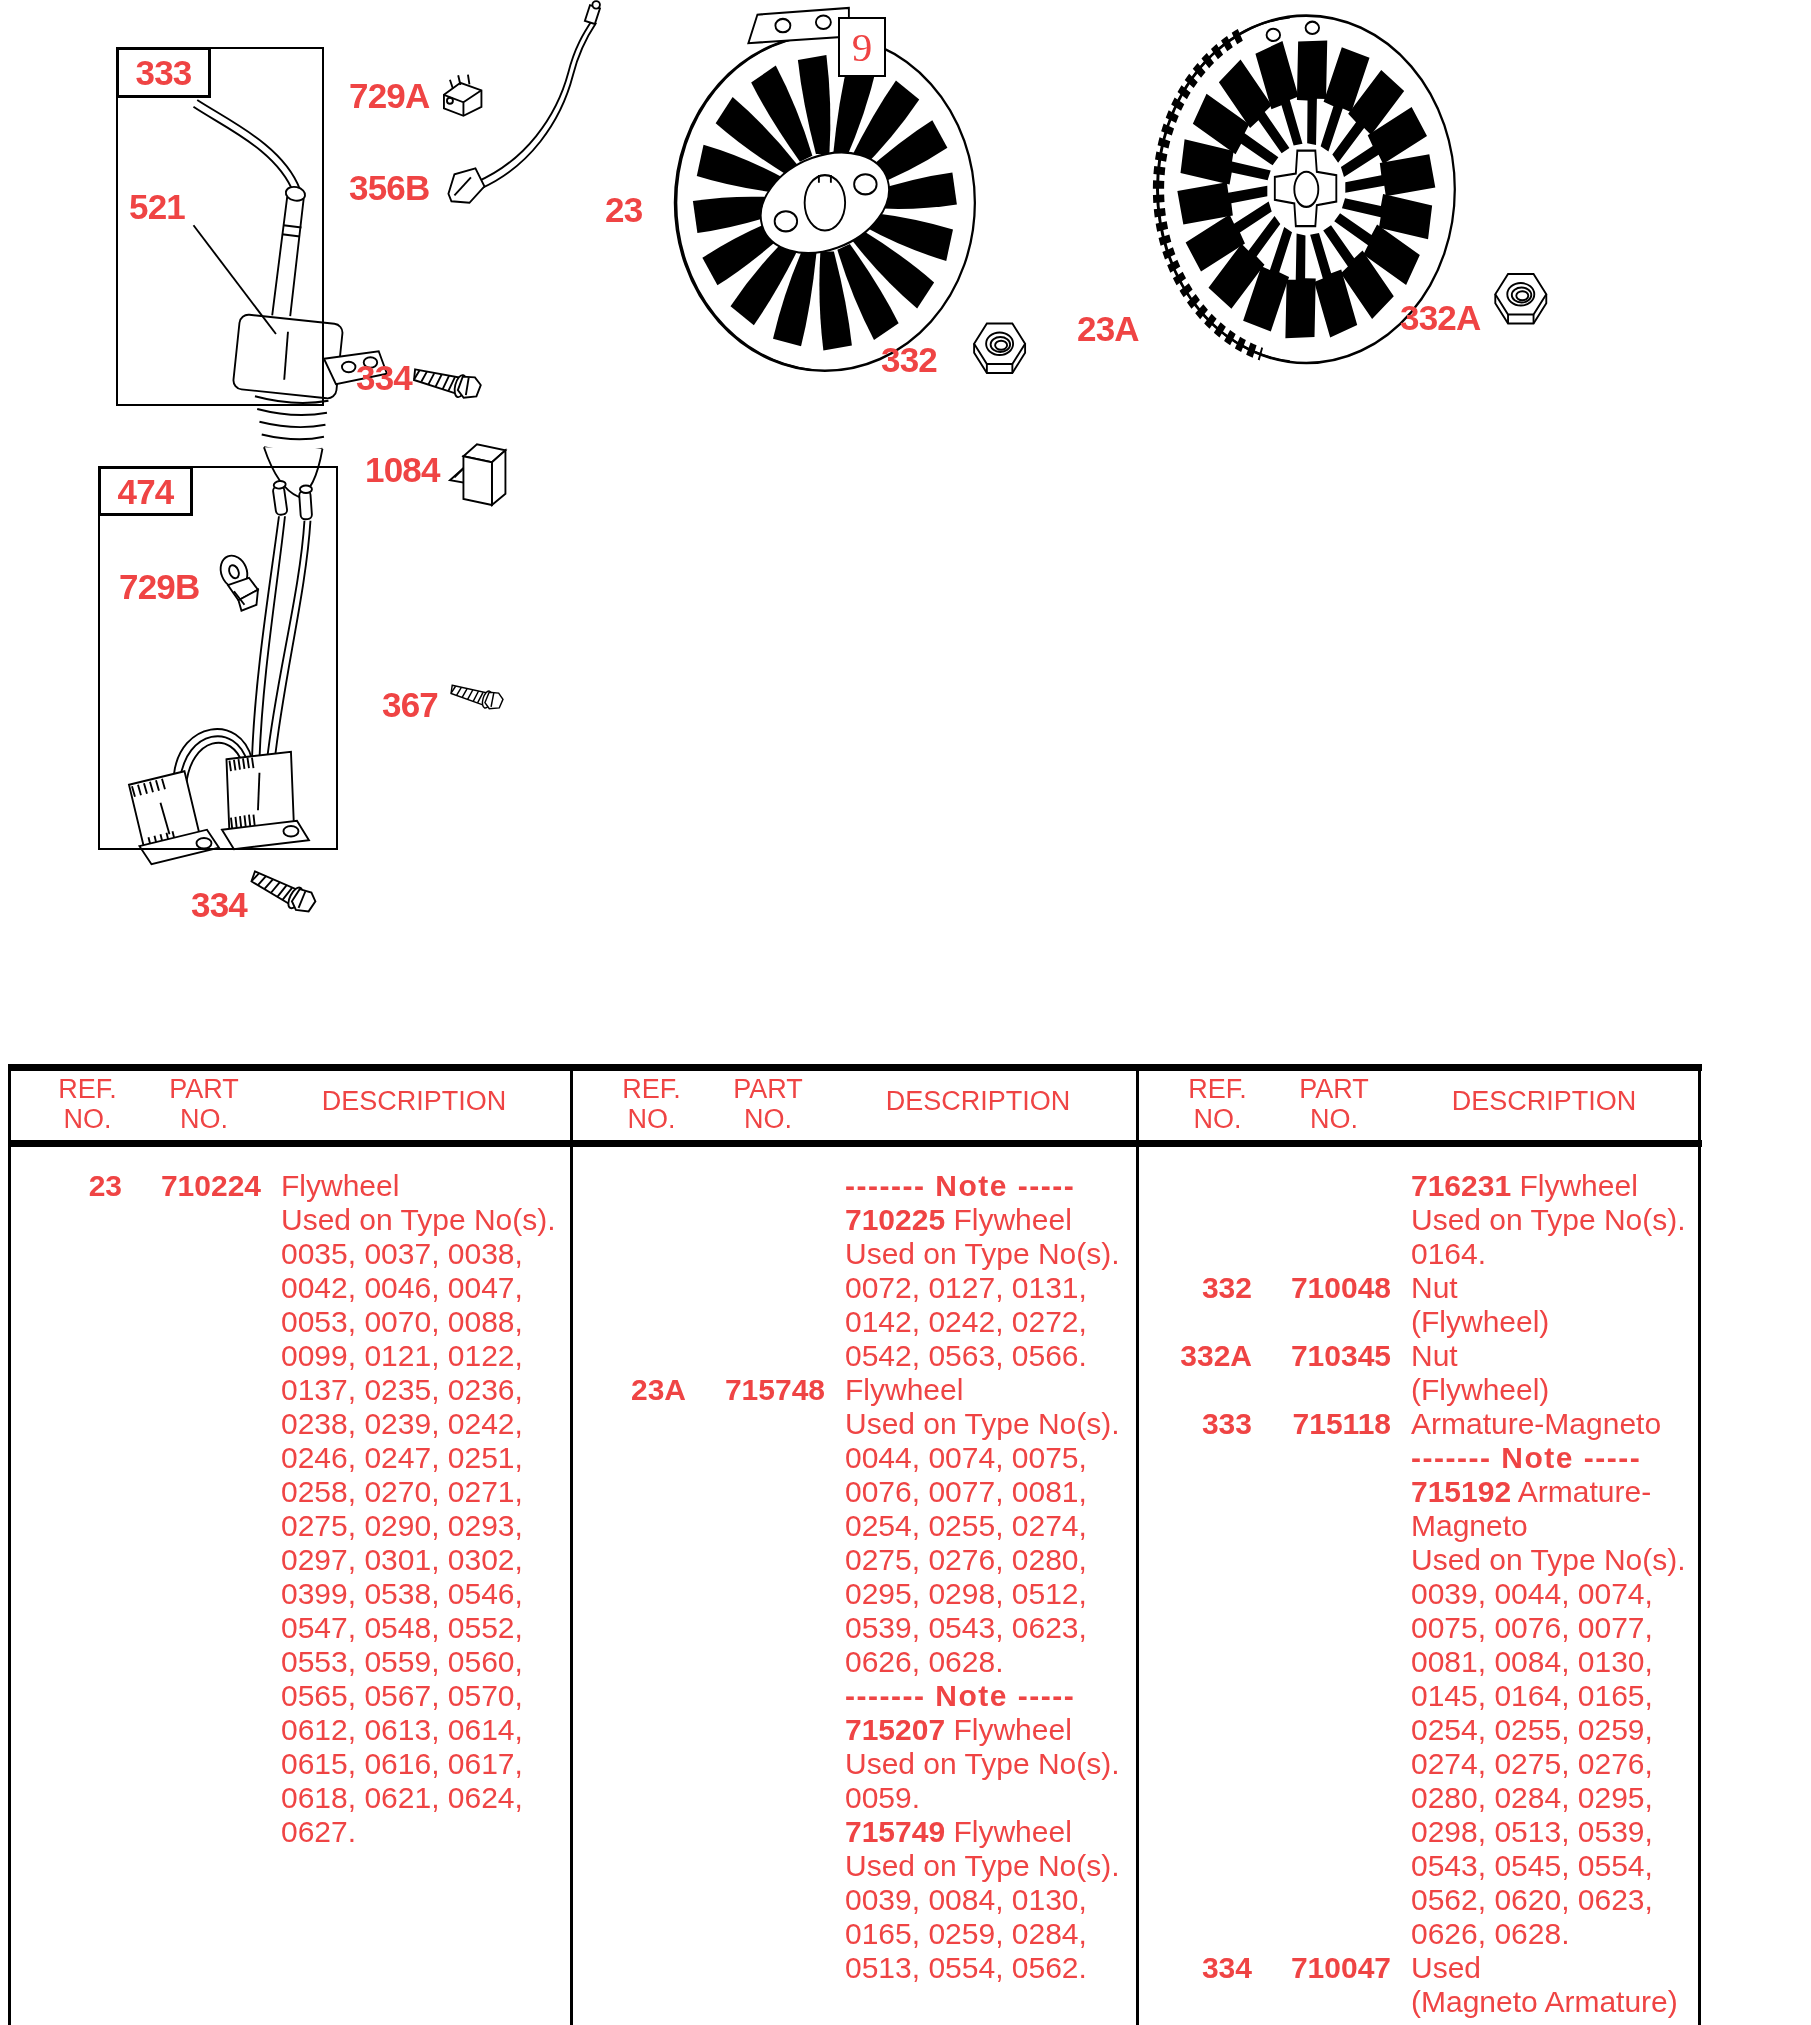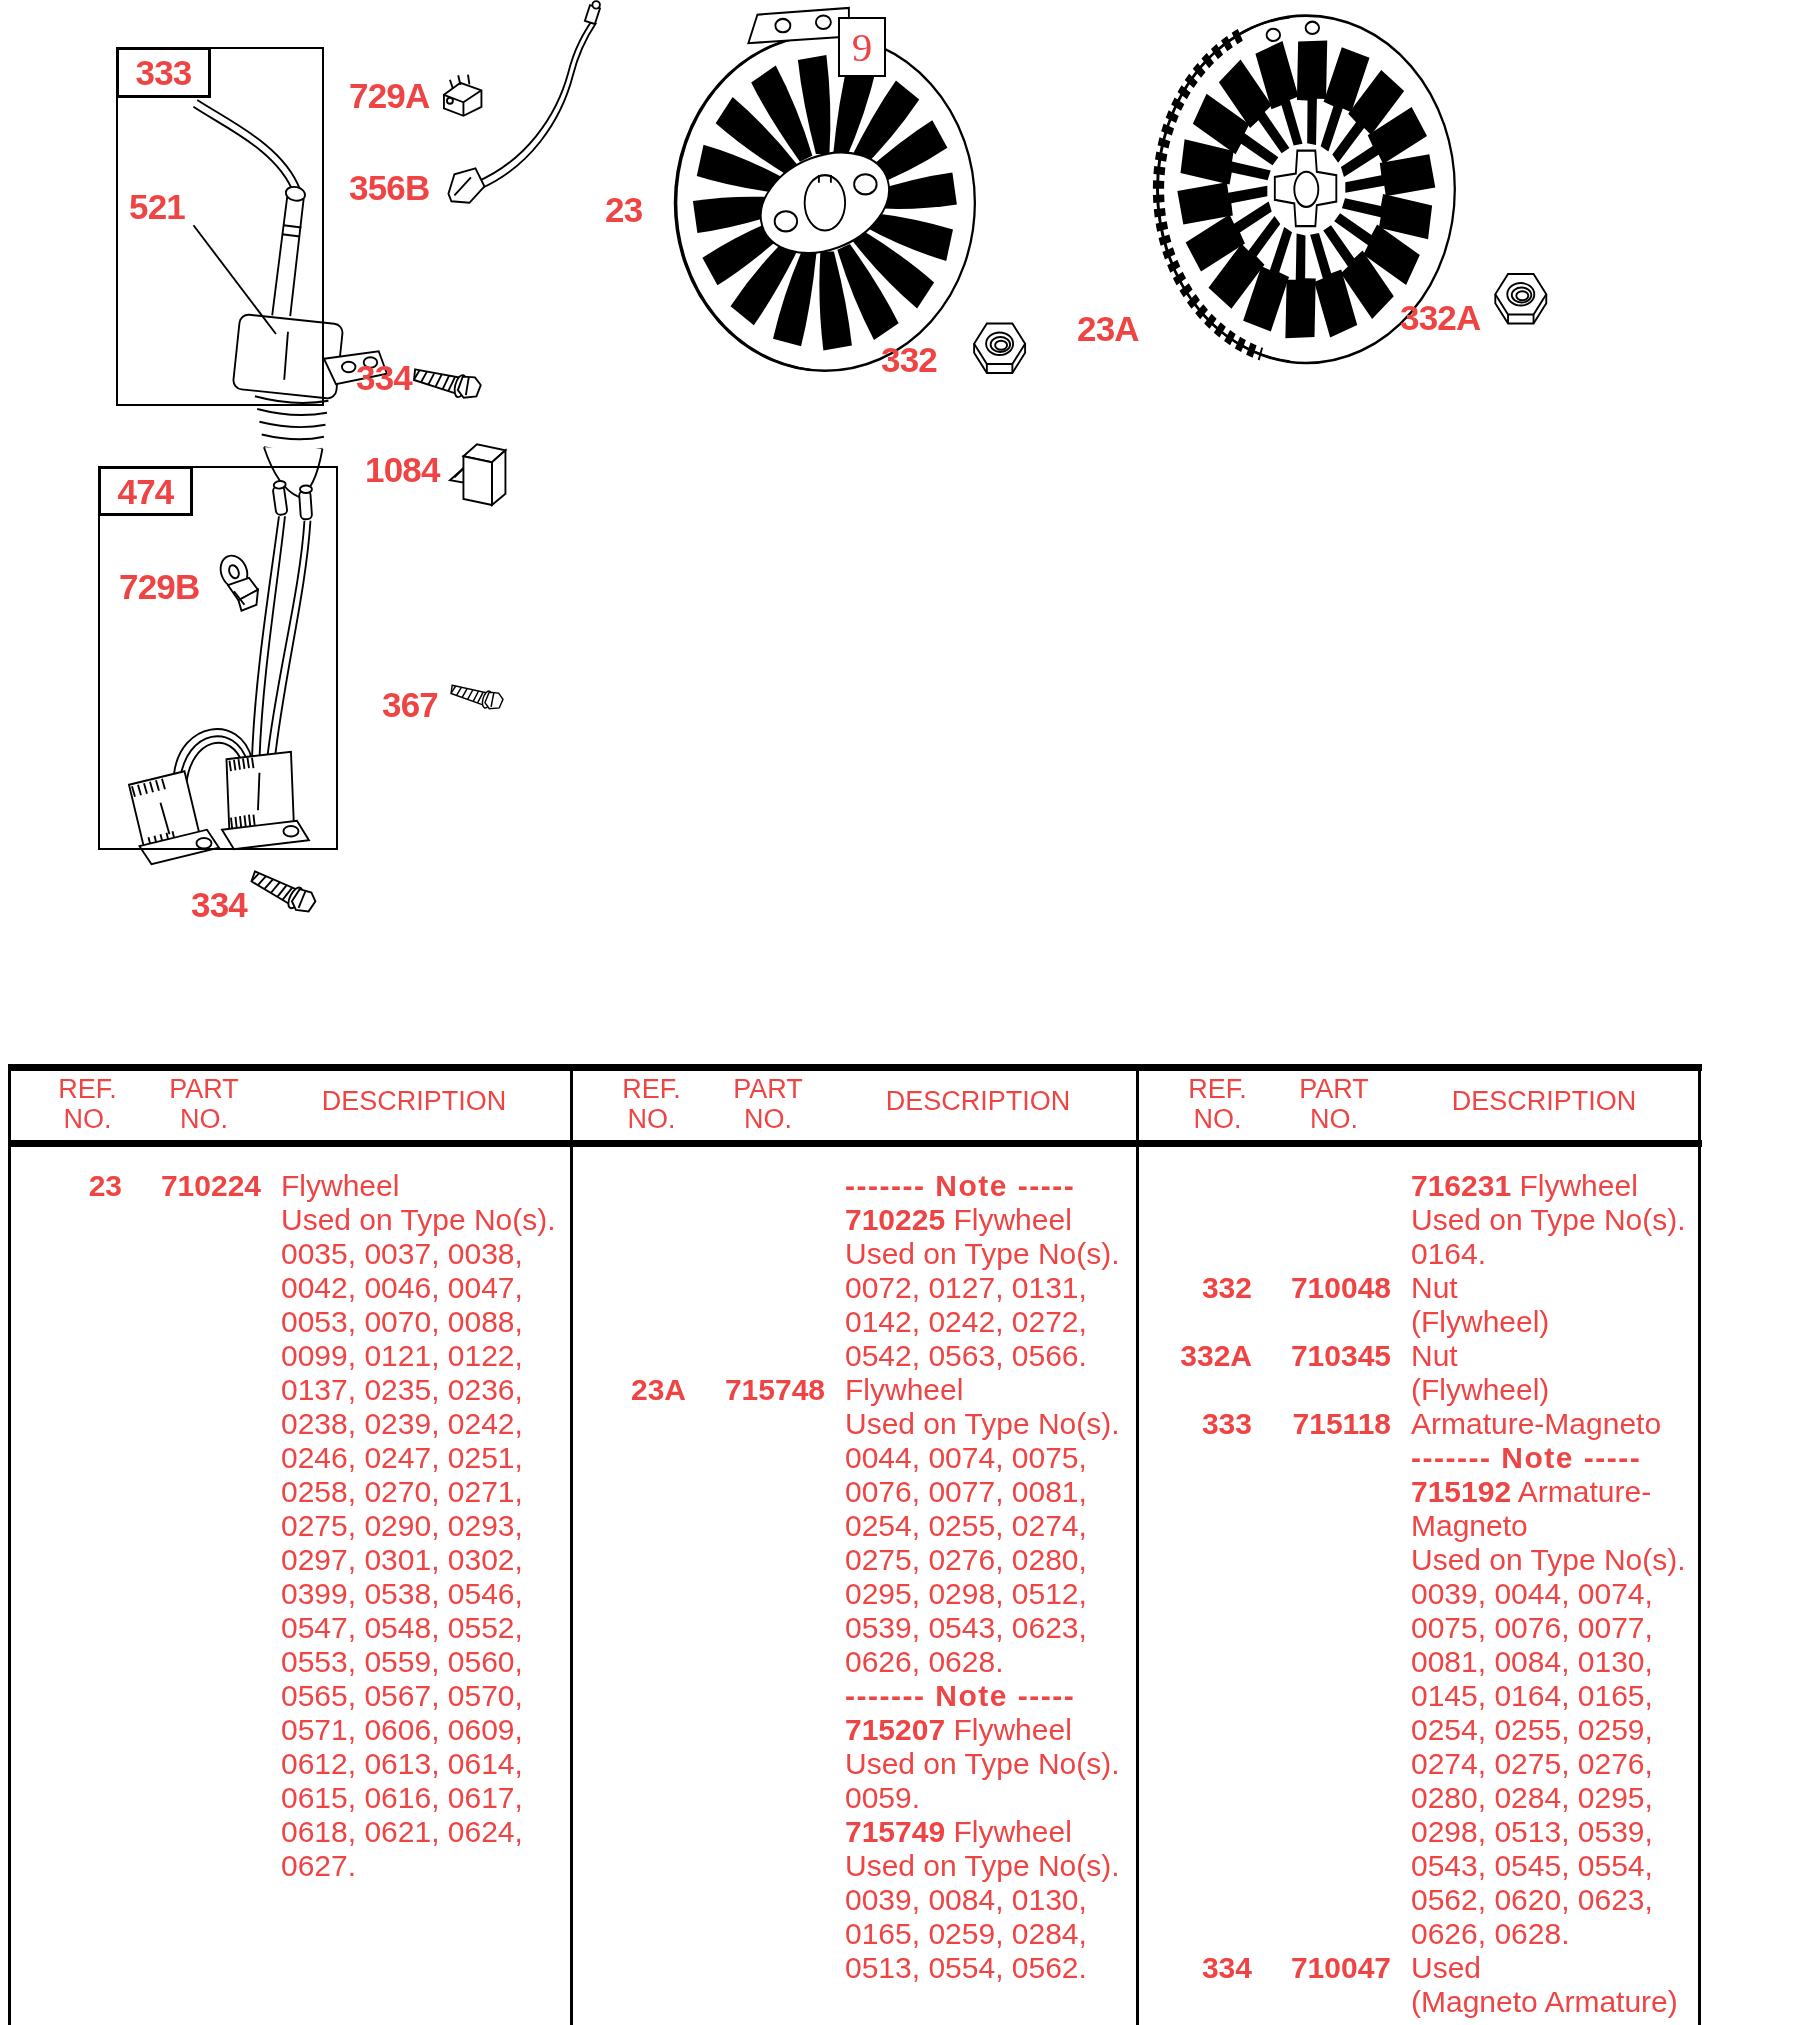--- a/index.html
+++ b/index.html
@@ -340,25 +340,20 @@
         <span class="tdesc">0553, 0559, 0560,</span>
       </div>
       <div class="trow">
         <span class="tref"></span>
         <span class="tpart"></span>
         <span class="tdesc">0565, 0567, 0570,</span>
       </div>
       <div class="trow">
         <span class="tref"></span>
         <span class="tpart"></span>
-        <span class="tdesc">0571, 0606, 0609,</span>
-      </div>
-      <div class="trow">
-        <span class="tref"></span>
-        <span class="tpart"></span>
         <span class="tdesc">0612, 0613, 0614,</span>
       </div>
       <div class="trow">
         <span class="tref"></span>
         <span class="tpart"></span>
         <span class="tdesc">0615, 0616, 0617,</span>
       </div>
       <div class="trow">
         <span class="tref"></span>
         <span class="tpart"></span>

